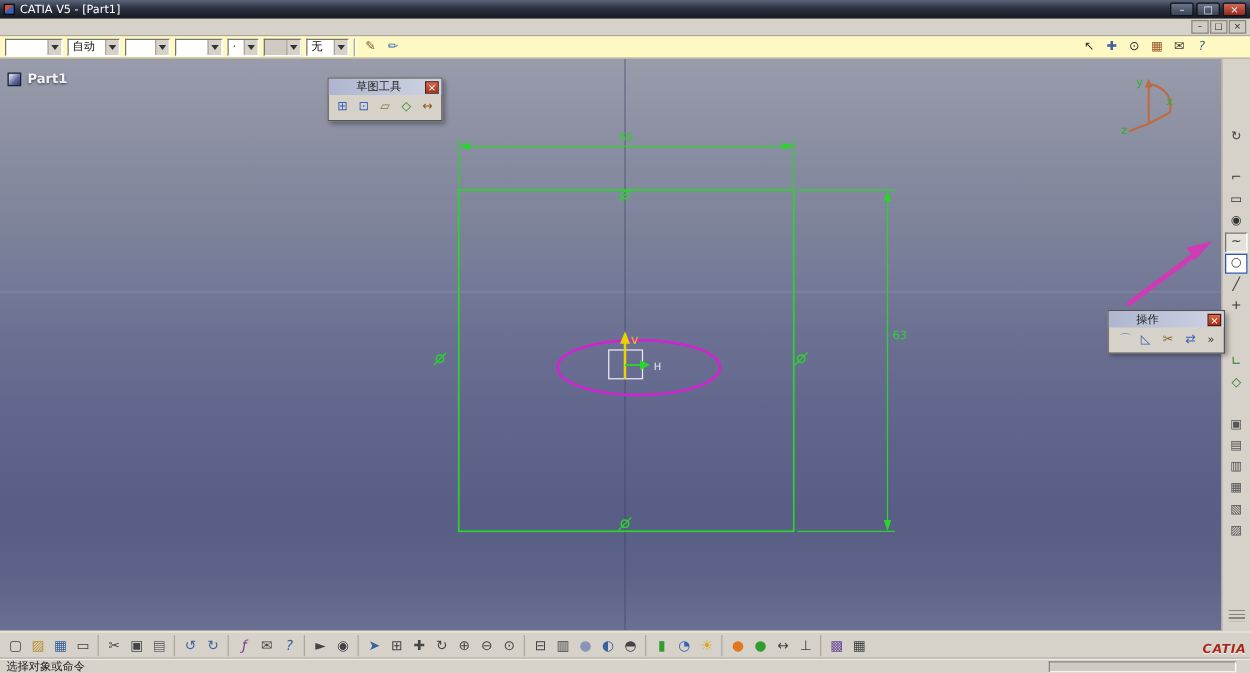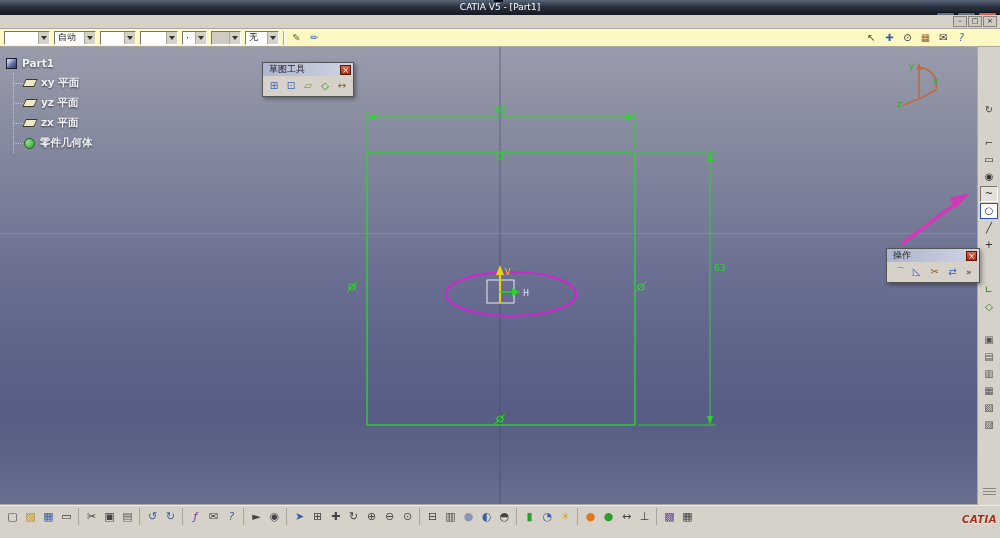--- a/index.html
+++ b/index.html
@@ -3,21 +3,21 @@
 <meta charset="utf-8">
 <style>
   * { margin:0; padding:0; box-sizing:border-box; }
   html,body { width:1000px; height:538px; overflow:hidden; }
   body { font-family:"DejaVu Sans","Liberation Sans",sans-serif; font-size:10px; background:#d6d2ca; }
   #app { position:relative; width:1000px; height:538px; overflow:hidden; }
 
   
   .titlebar { position:absolute; top:0; left:0; right:0; height:15px;
     background:linear-gradient(#5a6578,#2b3140 45%,#141922);
-    color:#fff; display:flex; align-items:center; padding:0 3px; font-size:9px;flex-direction:column; }
+    color:#fff; display:flex; align-items:center; padding:0 3px; font-size:9px; }
   .app-icon { width:9px; height:9px; margin-right:4px;
     background:linear-gradient(135deg,#d84b2f 45%,#3a62b8 45%); border:1px solid #0a0c12; }
   .win-buttons { margin-left:auto; display:flex; gap:2px; }
   .win-btn { width:19px; height:11px; font-size:8px; line-height:10px; text-align:center;
     background:linear-gradient(#6a7689,#3a4456); border:1px solid #10141c; color:#e8ecf4; border-radius:2px; }
   .win-btn.close { background:linear-gradient(#d26a5a,#93291b); }
 
   
   .menubar { position:absolute; top:15px; left:0; right:0; height:14px; background:#d6d2ca;
     border-bottom:1px solid #aba79f; display:flex; align-items:center; padding-left:2px; color:#111; }
@@ -82,21 +82,21 @@
   .tree-items { margin-left:7px; border-left:1px dotted rgba(235,238,250,.55); }
   .tree-item { display:flex; align-items:center; gap:5px; height:20px; padding-left:10px; position:relative; font-size:10.5px; }
   .tree-item::before { content:""; position:absolute; left:0; top:10px; width:9px; border-top:1px dotted rgba(235,238,250,.55); }
   .ticon { width:12px; height:8px; background:#efe9c4; border:1px solid #3a3a30; transform:skewX(-25deg); }
   .tree-item.partbody .ticon { width:11px; height:11px; border-radius:50%; transform:none;
     background:radial-gradient(circle at 35% 35%, #8ee08e, #2f9e2f); border:1px solid #1a641a; }
 
   
   .float-panel { position:absolute; border:1px solid #555; background:#d6d2ca;
     box-shadow:2px 2px 4px rgba(0,0,0,.35); z-index:30; }
-  .panel-title { height:13px; display:flex; align-items:center; padding:0 2px 0 6px;
+  .panel-title { height:13px; display:flex; align-items:center; padding:0 2px 0 22px;
     background:linear-gradient(90deg,#aeb6cf,#cfd4e4); font-size:9px; color:#222; }
   .panel-close { margin-left:auto; width:11px; height:10px; background:linear-gradient(#e06a4a,#a42a10);
     color:#fff; font-size:8px; line-height:9px; text-align:center; border:1px solid #5a1505; }
   .panel-body { display:flex; align-items:center; gap:1px; padding:2px 3px; }
   .panel-body .tbicon { background:#d6d2ca; }
   .sketch-tools { left:262px; top:15px; width:92px; }
   .operation { left:886px; top:201px; width:94px; }
   .overflow-glyph { font-size:9px; color:#333; padding:0 2px; }
 
   
@@ -302,39 +302,20 @@
           <circle cx="500" cy="372" r="3"></circle>
             <line x1="495" y1="377" x2="505" y2="367"></line>
         </g>
       </svg>
 
       <div class="tree">
         <div class="tree-root">
           <span class="part-icon"></span>
           <span>Part1</span>
         </div>
-        <div class="tree-items">
-
-        <div class="tree-item plane">
-            <span class="ticon"></span>
-            <span>xy 平面</span>
-          </div>
-            <div class="tree-item plane">
-            <span class="ticon"></span>
-            <span>yz 平面</span>
-          </div>
-            <div class="tree-item plane">
-            <span class="ticon"></span>
-            <span>zx 平面</span>
-          </div>
-            <div class="tree-item partbody">
-            <span class="ticon"></span>
-            <span>零件几何体</span>
-          </div>
-          </div>
       </div>
 
       <svg class="compass" width="52" height="54">
         <line x1="30" y1="44" x2="30" y2="12"></line>
         <polygon points="30,8 27,15 33,15" fill="#c06a40"></polygon>
         <line x1="30" y1="44" x2="47" y2="35"></line>
         <path d="M30,12 Q50,16 47,35"></path>
         <line x1="30" y1="44" x2="14" y2="50"></line>
         <text x="20" y="14">y</text>
         <text x="44" y="29">x</text>
@@ -584,14 +565,18 @@
         <span class="tbicon">
           <i class="g" style="color: rgb(106, 74, 154);">▩</i>
         </span>
         <span class="tbicon">
           <i class="g" style="color: rgb(68, 68, 68);">▦</i>
         </span>
       </div>
   </div>
   <div class="catia-logo">CATIA</div>
 
+  <div class="statusbar">
+    <span class="status-msg">选择对象或命令</span>
+    <span class="status-field"></span>
+  </div>
 
 </div>
 
 </body></html>

